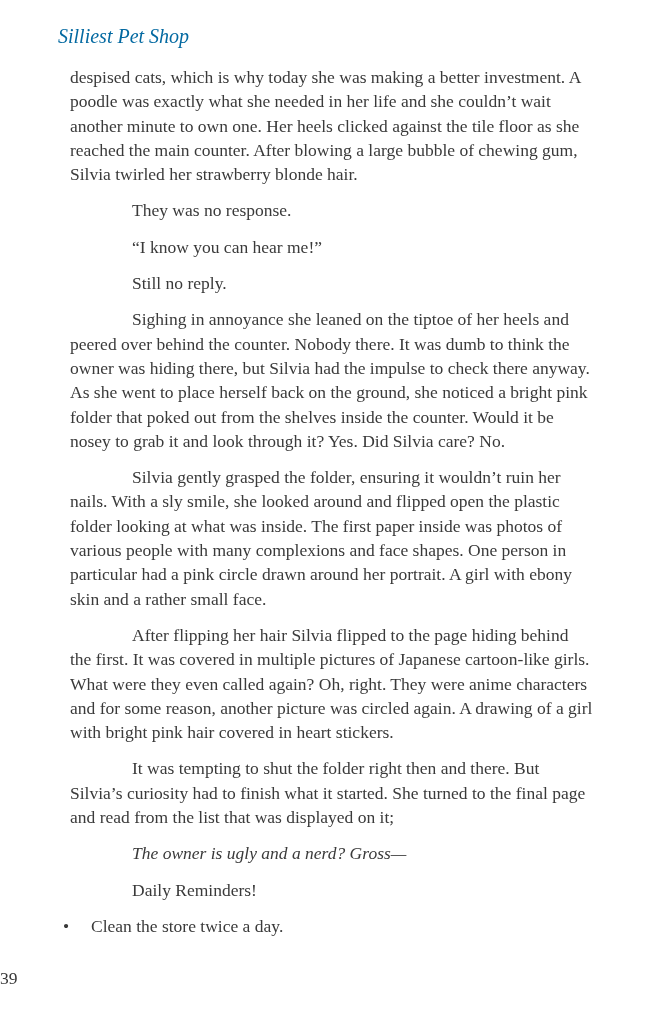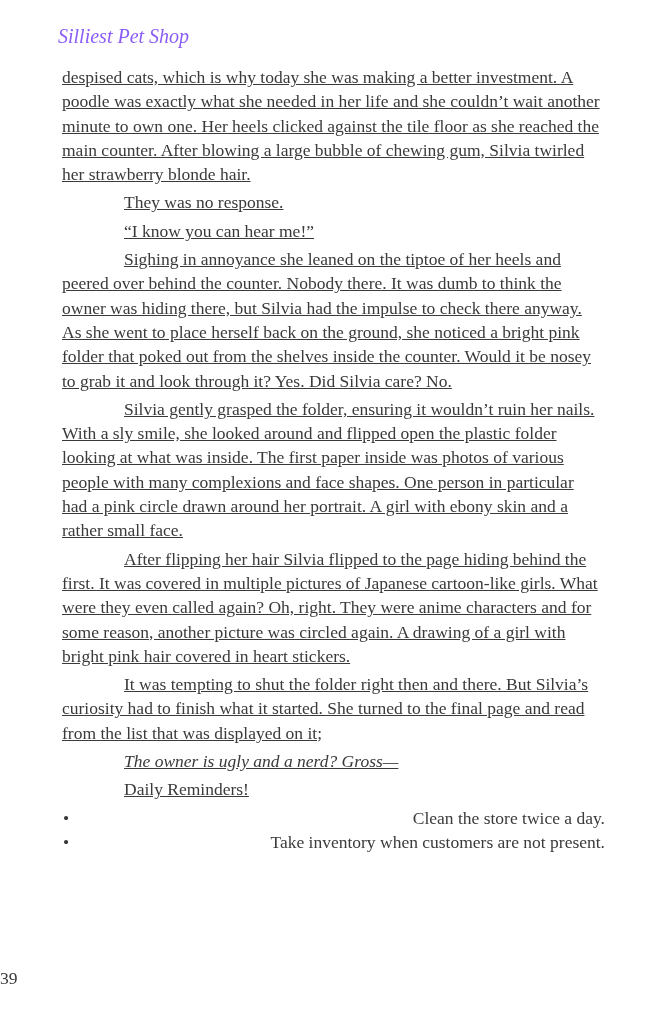--- a/index.html
+++ b/index.html
@@ -19,37 +19,35 @@
     overflow: hidden;
   }
   .running-header {
     font-style: italic;
     font-weight: normal;
     font-size: 20px;
     line-height: 24px;
     margin: 0 0 17px 0;
   }
   .body-text p.para {
-    margin: 4px;
+    margin: 12px;
     font-size: 17.5px;
     line-height: 24.3px;
     text-align: left;
-    text-decoration: underline;
   }
   .body-text p.para.indent {
     text-indent: 62px;
   }
   .body-text p.para.italic {
     font-style: italic;
   }
   ul.reminder-list {
     list-style: none;
     margin: 0;
     padding: 0;
-    text-align: right;
   }
   ul.reminder-list li {
     position: relative;
     font-size: 17.5px;
     line-height: 24.3px;
     padding-left: 33px;
   }
   ul.reminder-list li::before {
     content: "\2022";
     position: absolute;
@@ -63,33 +61,33 @@
     width: 100%;
     text-align: left;
     font-size: 17.5px;
     line-height: 24px;
   }
 </style>
 </head>
 <body>
 
 <div class="page" style="background: rgb(255, 255, 255); color: rgb(58, 58, 58);">
-  <h1 class="running-header" style="color: #8b5cf6;">Silliest Pet Shop</h1>
+  <h1 class="running-header" style="color: #0369a1;">Silliest Pet Shop</h1>
 
   <div class="body-text">
       <p class="para">despised cats, which is why today she was making a better investment. A poodle was exactly what she needed in her life and she couldn’t wait another minute to own one. Her heels clicked against the tile floor as she reached the main counter. After blowing a large bubble of chewing gum, Silvia twirled her strawberry blonde hair.</p>
       <p class="para indent">They was no response.</p>
       <p class="para indent">“I know you can hear me!”</p>
+      <p class="para indent">Still no reply.</p>
       <p class="para indent">Sighing in annoyance she leaned on the tiptoe of her heels and peered over behind the counter. Nobody there. It was dumb to think the owner was hiding there, but Silvia had the impulse to check there anyway. As she went to place herself back on the ground, she noticed a bright pink folder that poked out from the shelves inside the counter. Would it be nosey to grab it and look through it? Yes. Did Silvia care? No.</p>
       <p class="para indent">Silvia gently grasped the folder, ensuring it wouldn’t ruin her nails. With a sly smile, she looked around and flipped open the plastic folder looking at what was inside. The first paper inside was photos of various people with many complexions and face shapes. One person in particular had a pink circle drawn around her portrait. A girl with ebony skin and a rather small face.</p>
       <p class="para indent">After flipping her hair Silvia flipped to the page hiding behind the first. It was covered in multiple pictures of Japanese cartoon-like girls. What were they even called again? Oh, right. They were anime characters and for some reason, another picture was circled again. A drawing of a girl with bright pink hair covered in heart stickers.</p>
       <p class="para indent">It was tempting to shut the folder right then and there. But Silvia’s curiosity had to finish what it started. She turned to the final page and read from the list that was displayed on it;</p>
       <p class="para italic indent">The owner is ugly and a nerd? Gross—</p>
       <p class="para indent">Daily Reminders!</p>
     </div>
 
   <ul class="reminder-list">
       <li>Clean the store twice a day.</li>
-      <li>Take inventory when customers are not present.</li>
     </ul>
 
   <div class="page-number">39</div>
 </div>
 
 </body></html>

